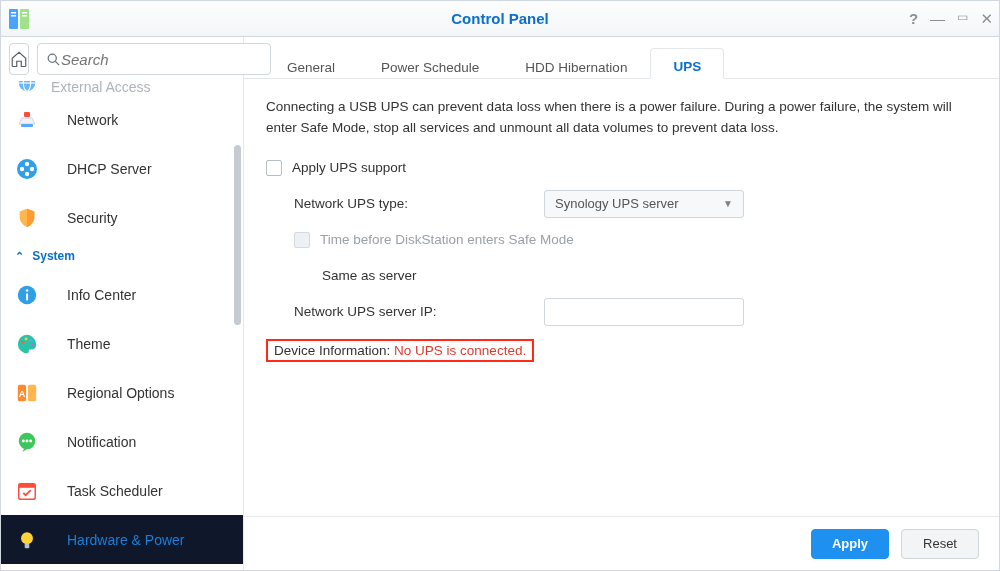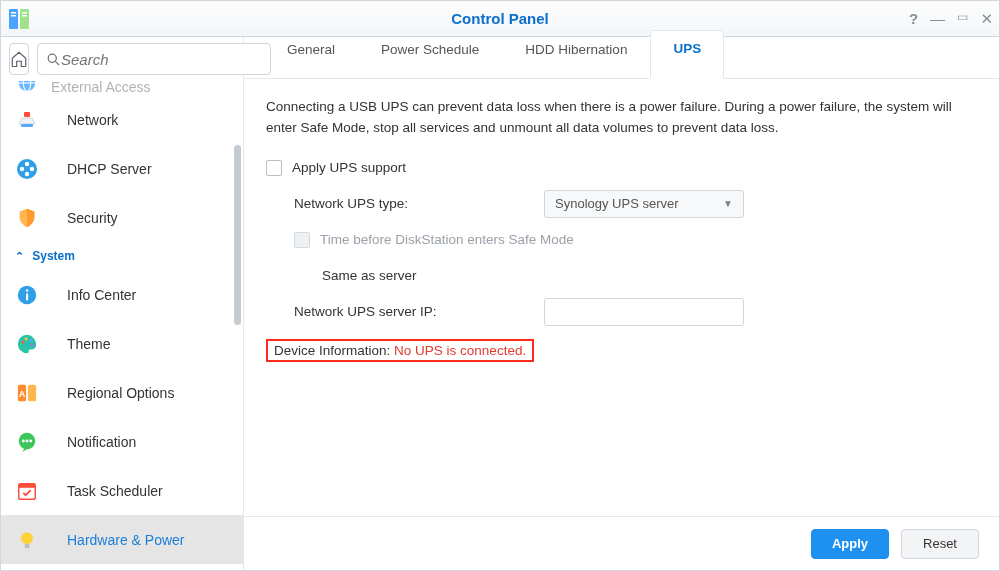--- a/index.html
+++ b/index.html
@@ -12,28 +12,28 @@
   .titlebar-ctrls span { font-size:15px; cursor:pointer; }
   .body { flex:1; display:flex; min-height:0; }
   .leftcol { width:243px; border-right:1px solid #e5e8eb; display:flex; flex-direction:column; position:relative; }
   .toolbar { height:44px; display:flex; align-items:center; gap:8px; padding:0 8px; }
   .homebtn { width:38px; height:32px; border:1px solid #cfd6dc; border-radius:4px; display:flex; align-items:center; justify-content:center; background:#fff; cursor:pointer; }
   .search { flex:1; height:32px; border:1px solid #cfd6dc; border-radius:4px; display:flex; align-items:center; padding:0 8px; background:#fff; }
   .search input { border:none; outline:none; flex:1; font-size:15px; color:#a21caf; background:transparent;font-style:italic; }
   .sidelist { flex:1; overflow:hidden; position:relative; }
   .sidein { position:absolute; top:-4px; left:0; right:0; }
   .sideitem { height:49px; display:flex; align-items:center; gap:28px; padding:0 14px; font-size:14px; color:#333; cursor:pointer; }
-  .sideitem.active { background:#e5e5e5; color:#1b7ed8; }
+  .sideitem.active { background:#0f172a; color:#1b7ed8; }
   .sideicon { width:24px; height:24px; display:flex; align-items:center; justify-content:center; }
   .section { height:28px; display:flex; align-items:center; gap:8px; padding:0 14px; font-size:12px; font-weight:700; color:#0b6fcc; cursor:pointer; }
   .chev { font-size:11px; color:#0b6fcc; }
   .scrollhint { position:absolute; right:2px; top:64px; width:7px; height:180px; background:#c6cbd1; border-radius:4px; }
   .main { flex:1; display:flex; flex-direction:column; min-width:0; }
   .tabs { height:42px; display:flex; align-items:flex-end; padding:0 20px; border-bottom:1px solid #e5e8eb; gap:0; }
-  .tab { padding:10px 22px 22px; font-size:13.5px; color:#555; cursor:pointer; border:1px solid transparent; border-bottom:none; position:relative; top:1px; }
+  .tab { padding:10px 22px 4px; font-size:13.5px; color:#555; cursor:pointer; border:1px solid transparent; border-bottom:none; position:relative; top:1px; }
   .tab.active { color:#0b6fcc; font-weight:700; border:1px solid #e5e8eb; border-bottom:1px solid #fff; border-radius:4px 4px 0 0; background:#fff; }
   .content { flex:1; padding:18px 22px 0 22px; font-size:13.5px; color:#333; overflow:auto; }
   .desc { line-height:1.55; margin-bottom:14px; }
   .row { display:flex; align-items:center; min-height:30px; margin-bottom:6px; }
   .cb { width:16px; height:16px; border:1px solid #b7bfc6; border-radius:2px; margin-right:10px; background:#fff; cursor:pointer; }
   .cb.disabled { background:#eef1f3; border-color:#d4d9de; cursor:default; }
   .indent1 { padding-left:28px; }
   .indent2 { padding-left:56px; }
   .label { width:250px; }
   .select { width:200px; height:28px; border:1px solid #cfd6dc; border-radius:3px; background:#f6f8fa; display:flex; align-items:center; justify-content:space-between; padding:0 10px; color:#555; cursor:pointer; font-size:13px; }

